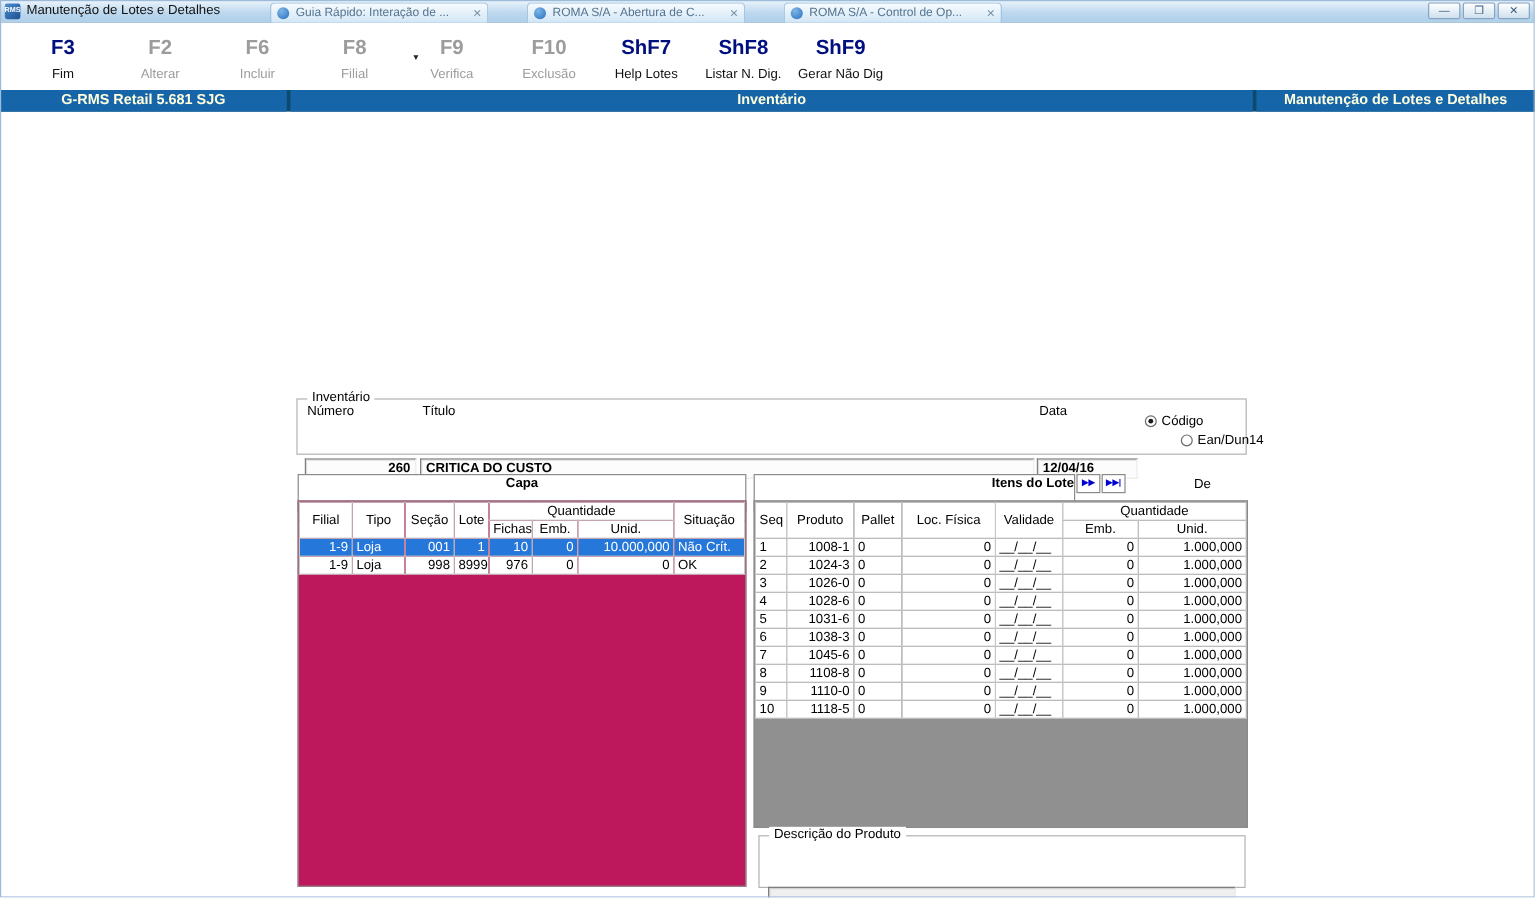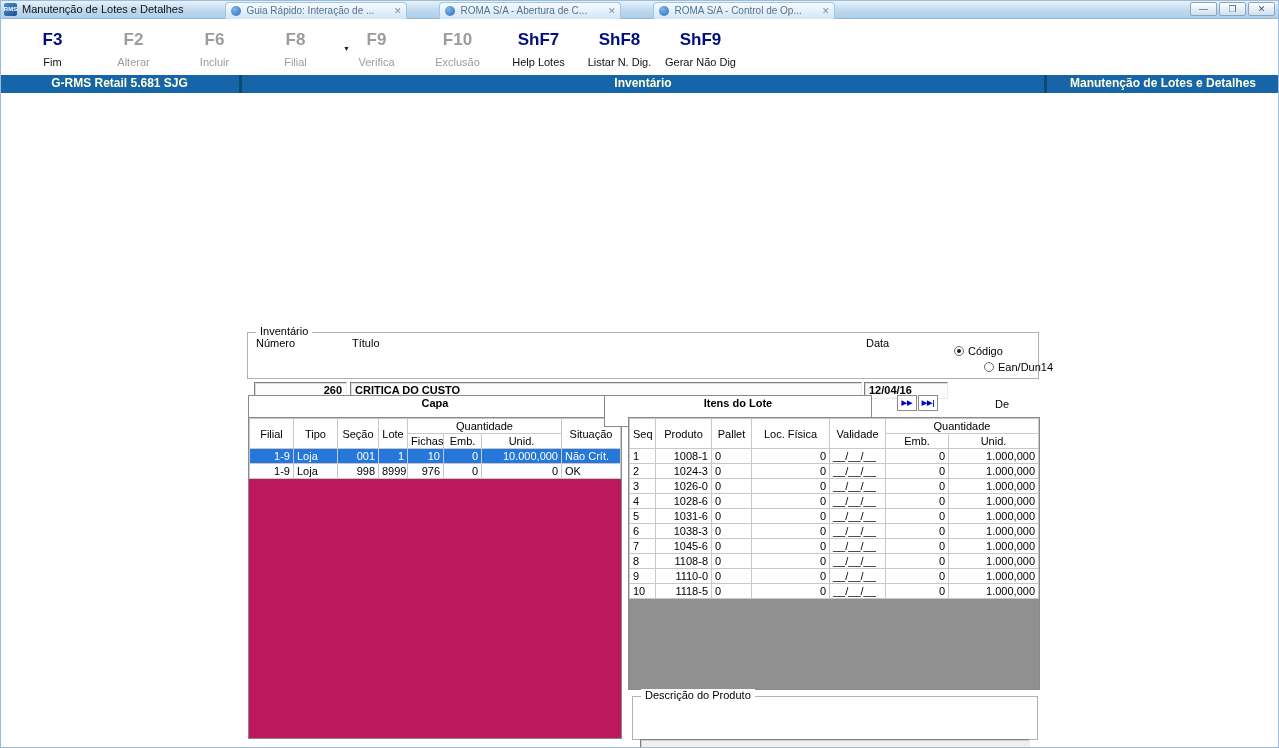--- a/index.html
+++ b/index.html
@@ -87,21 +87,21 @@
   .radio { position: absolute; display: flex; align-items: center; gap: 4px; font-size: 11px; }
   .radio .dot { width: 10px; height: 10px; border-radius: 50%; border: 1px solid #6a6a6a; background: #fff; position: relative; flex: 0 0 auto; }
   .radio.sel .dot::after { content: ""; position: absolute; inset: 2px; border-radius: 50%; background: #1a1a1a; }
 
   
   .panel-title {
     position: absolute; height: 32px; border: 1px solid #8a8a8a; background: #fff;
     font-weight: bold; font-size: 11px; text-align: center; line-height: 14px;
   }
   .capa-title { left: 248px; top: 395px; width: 374px; }
-  .itens-title { left: 604px; top: 395px; width: 268px; }
+  .itens-title { left: 628px; top: 395px; width: 268px; text-align: right; }
   .capa-box { position: absolute; left: 248px; top: 417px; width: 374px; height: 322px; border: 1px solid #8a8a8a; background: #be185d; overflow: hidden; }
   .itens-box { position: absolute; left: 628px; top: 417px; width: 412px; height: 273px; border: 1px solid #8a8a8a; background: #909090; overflow: hidden; }
 
   table.grid { border-collapse: collapse; table-layout: fixed; width: 100%; }
   .grid th, .grid td {
     border: 1px solid #c8c8c8; padding: 0 3px; height: 15px;
     font-weight: normal; font-size: 11px; white-space: nowrap; overflow: hidden;
   }
   .grid thead th { text-align: center; background: #fff; }
   .grid tbody td { background: #fff; }

